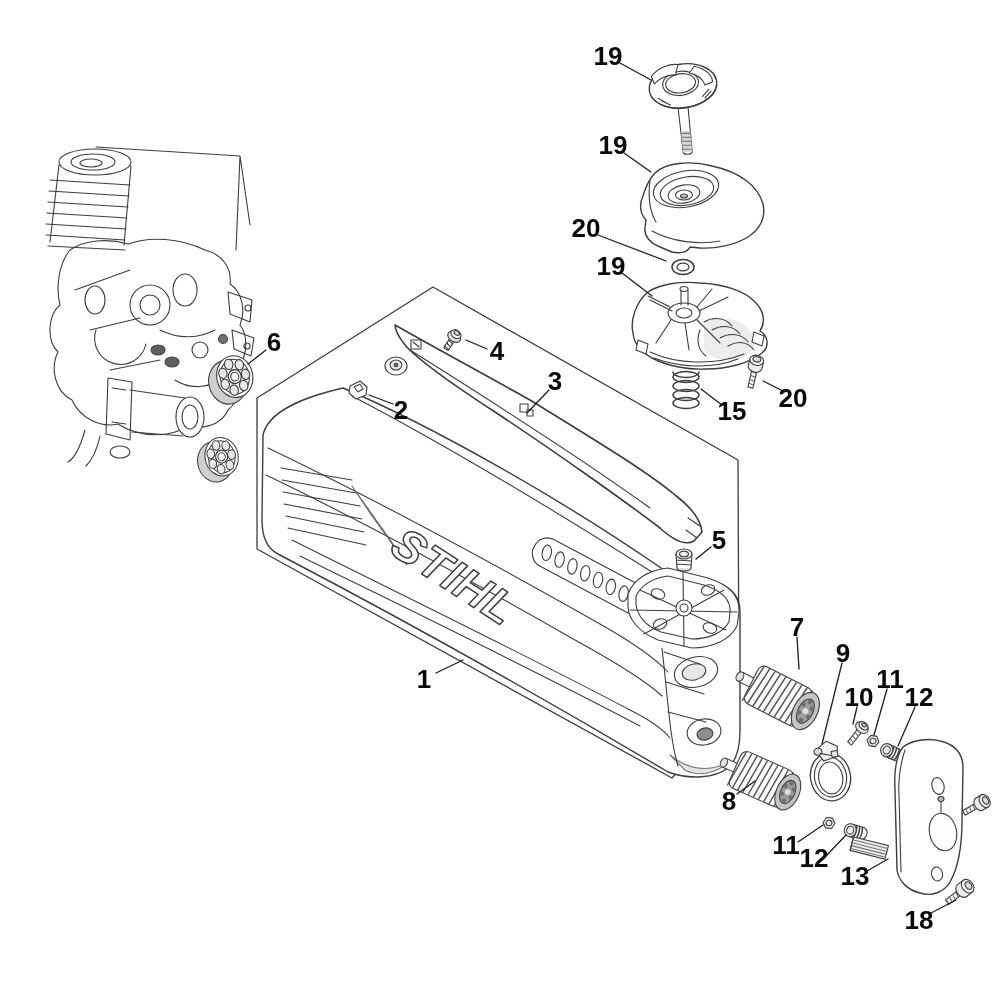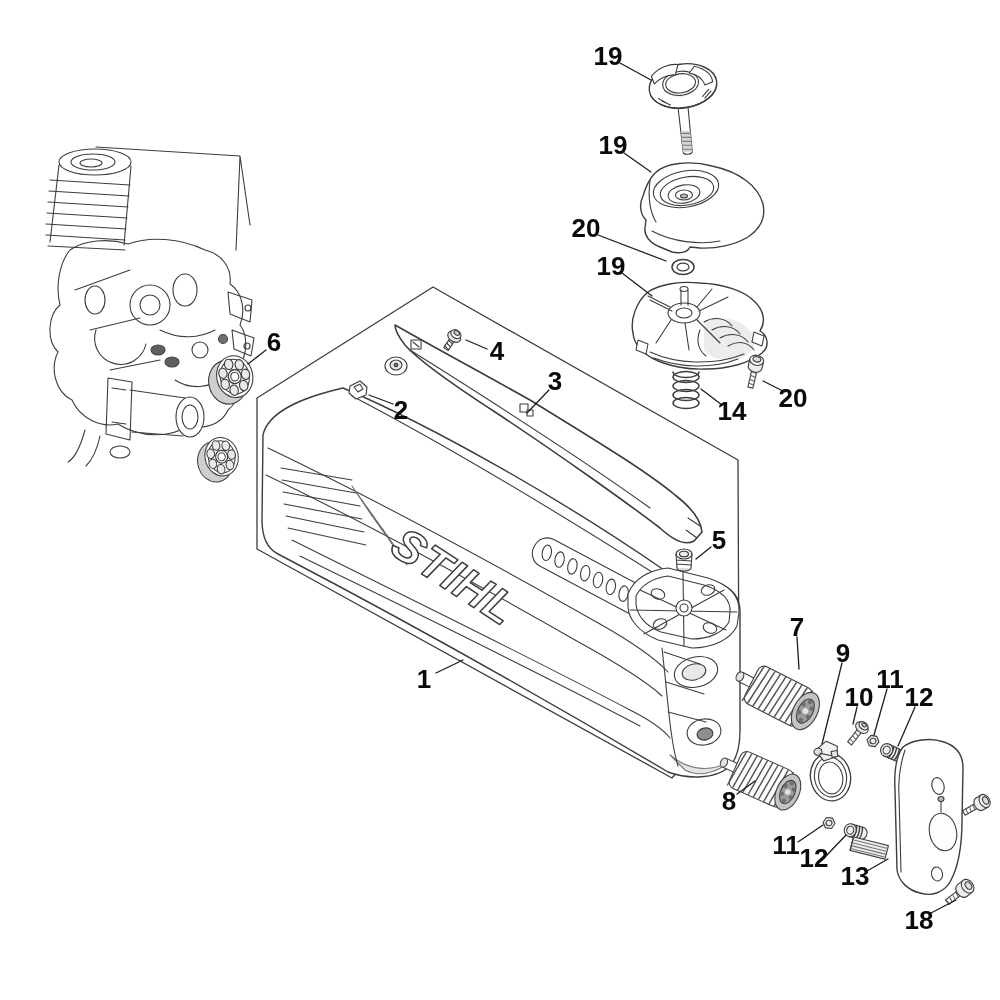--- a/index.html
+++ b/index.html
@@ -377,20 +377,20 @@
   <div class="part-label" style="left:797px;top:627px">7</div>
   <div class="part-label" style="left:729px;top:801px">8</div>
   <div class="part-label" style="left:843px;top:653px">9</div>
   <div class="part-label" style="left:859px;top:697px">10</div>
   <div class="part-label" style="left:890px;top:679px">11</div>
   <div class="part-label" style="left:919px;top:697px">12</div>
   <div class="part-label" style="left:786px;top:845px">11</div>
   <div class="part-label" style="left:814px;top:858px">12</div>
   <div class="part-label" style="left:855px;top:876px">13</div>
   <div class="part-label" style="left:919px;top:920px">18</div>
-  <div class="part-label" style="left:732px;top:411px">14</div>
+  <div class="part-label" style="left:732px;top:411px">15</div>
   <div class="part-label" style="left:793px;top:398px">20</div>
   <div class="part-label" style="left:611px;top:266px">19</div>
   <div class="part-label" style="left:613px;top:145px">19</div>
   <div class="part-label" style="left:608px;top:56px">19</div>
   <div class="part-label" style="left:586px;top:228px">20</div>
 </div>
 </div>
 
 </body></html>

